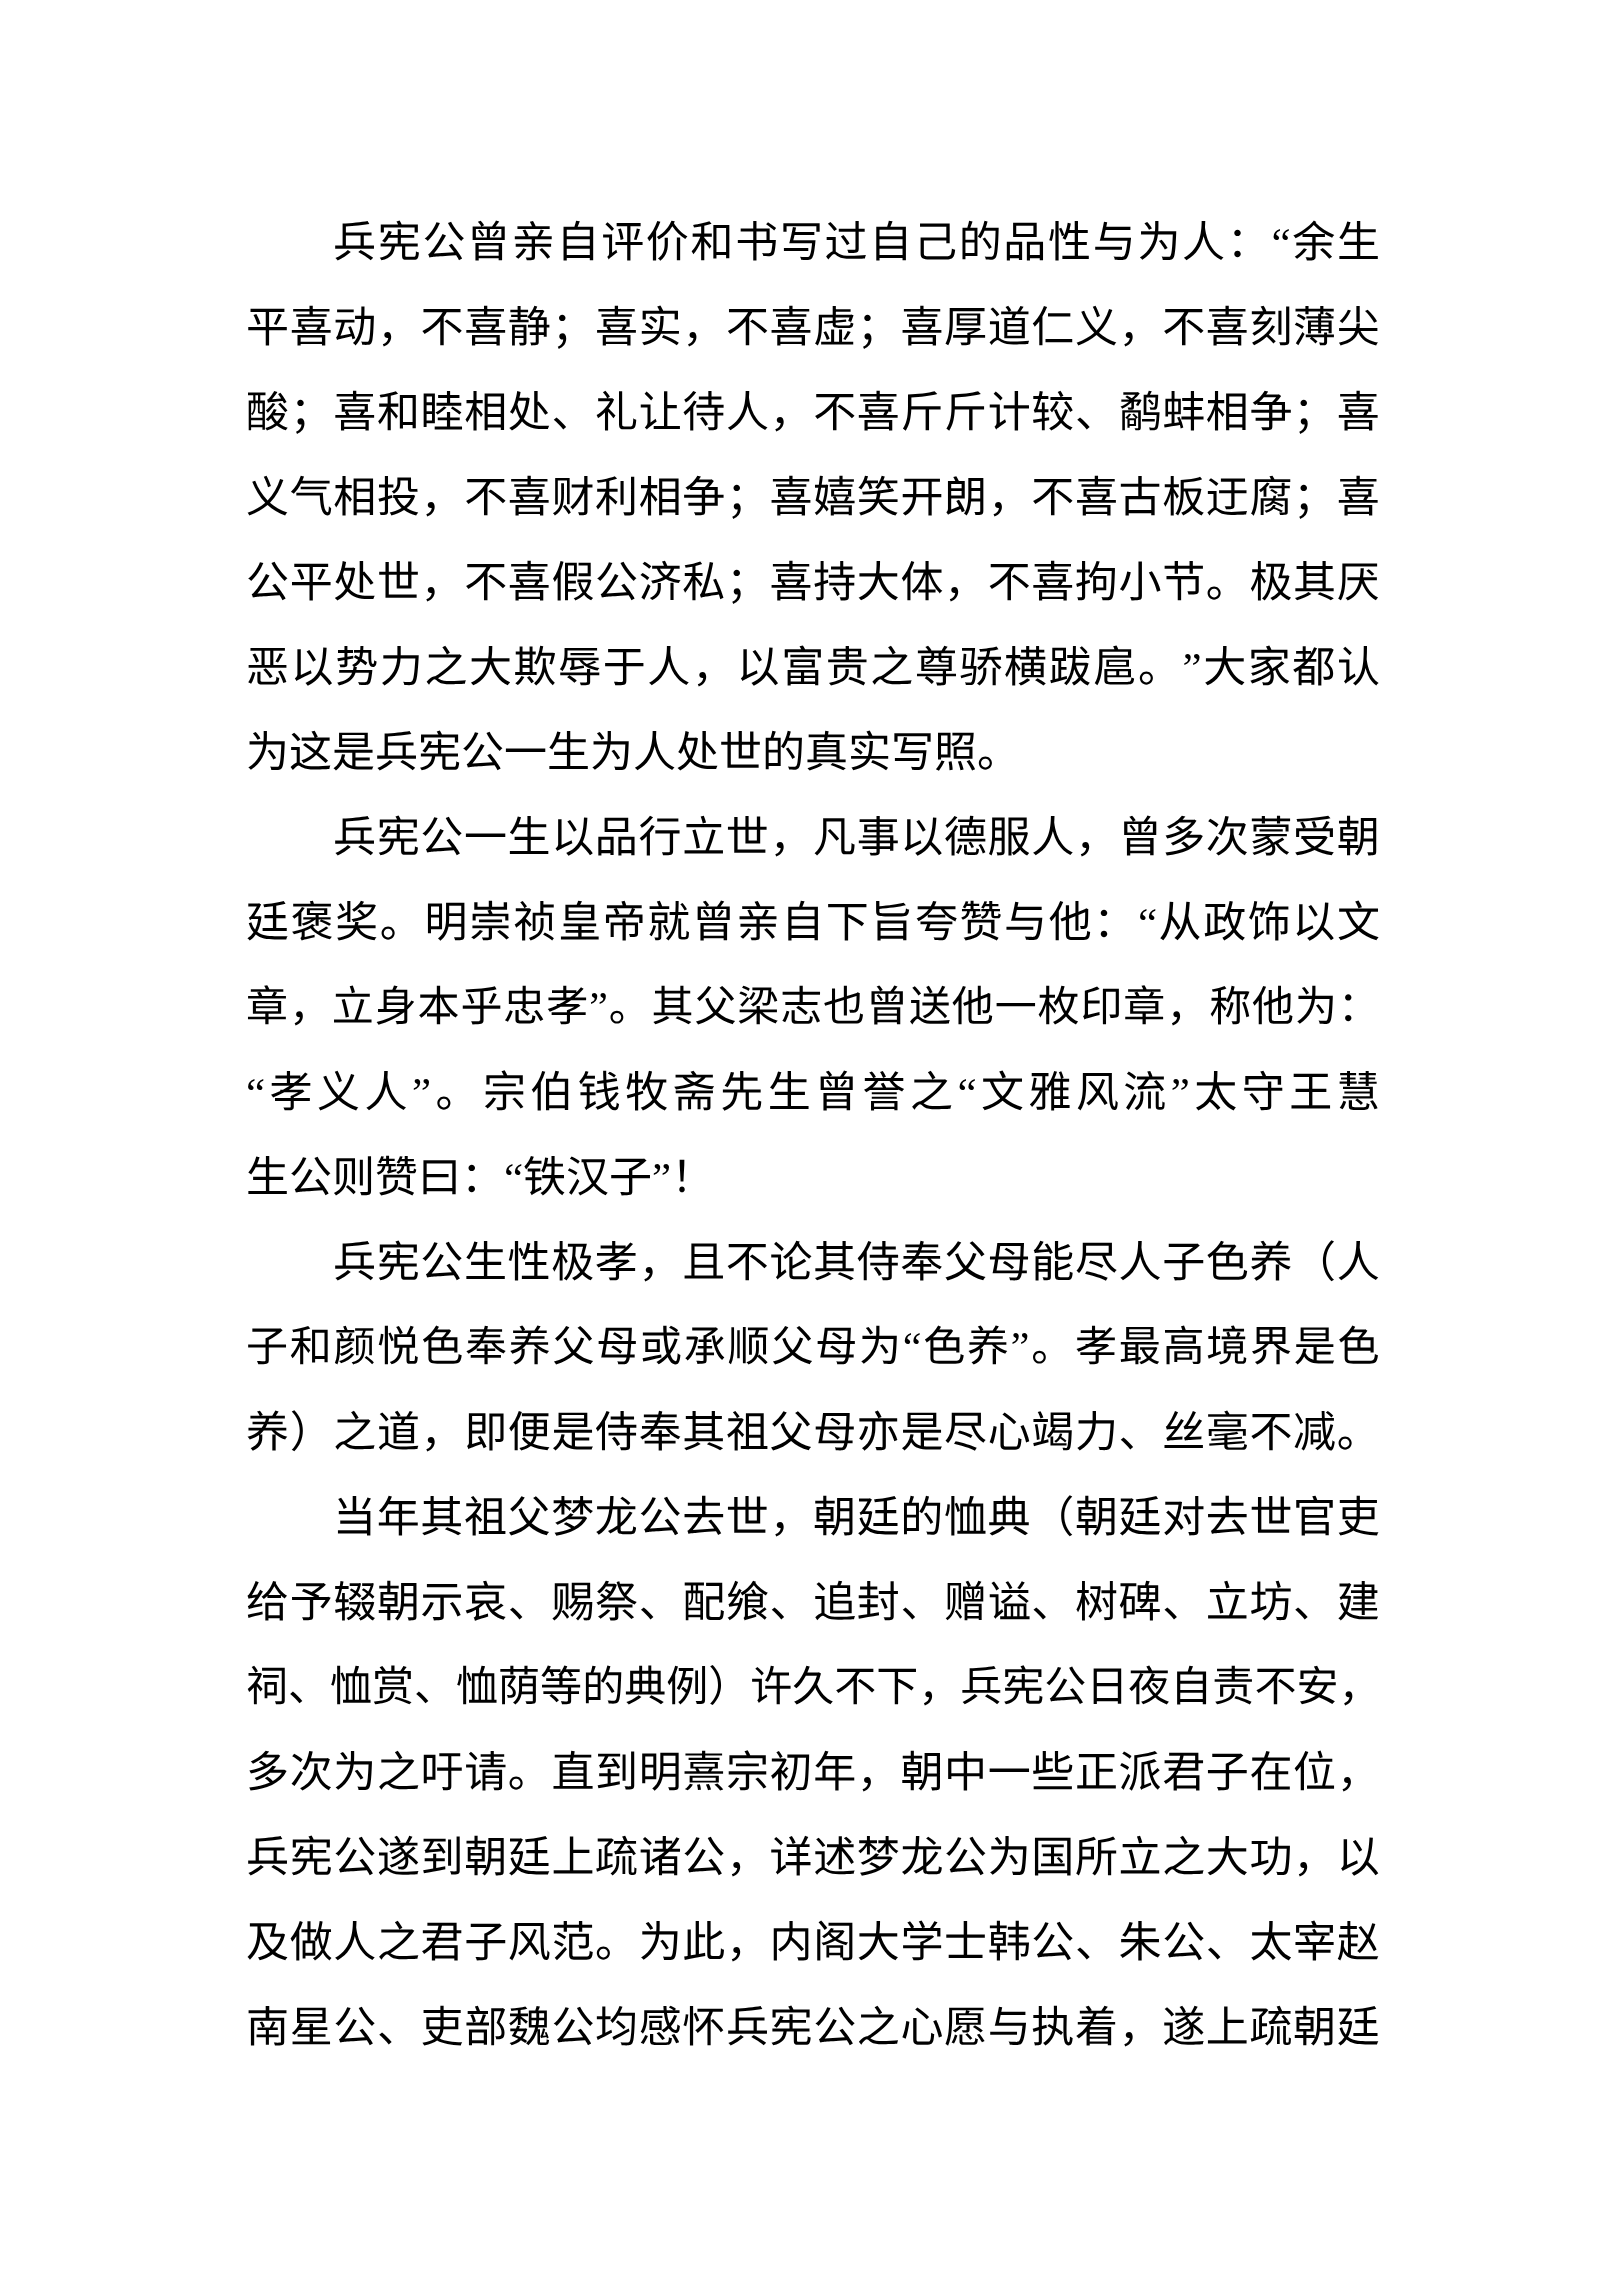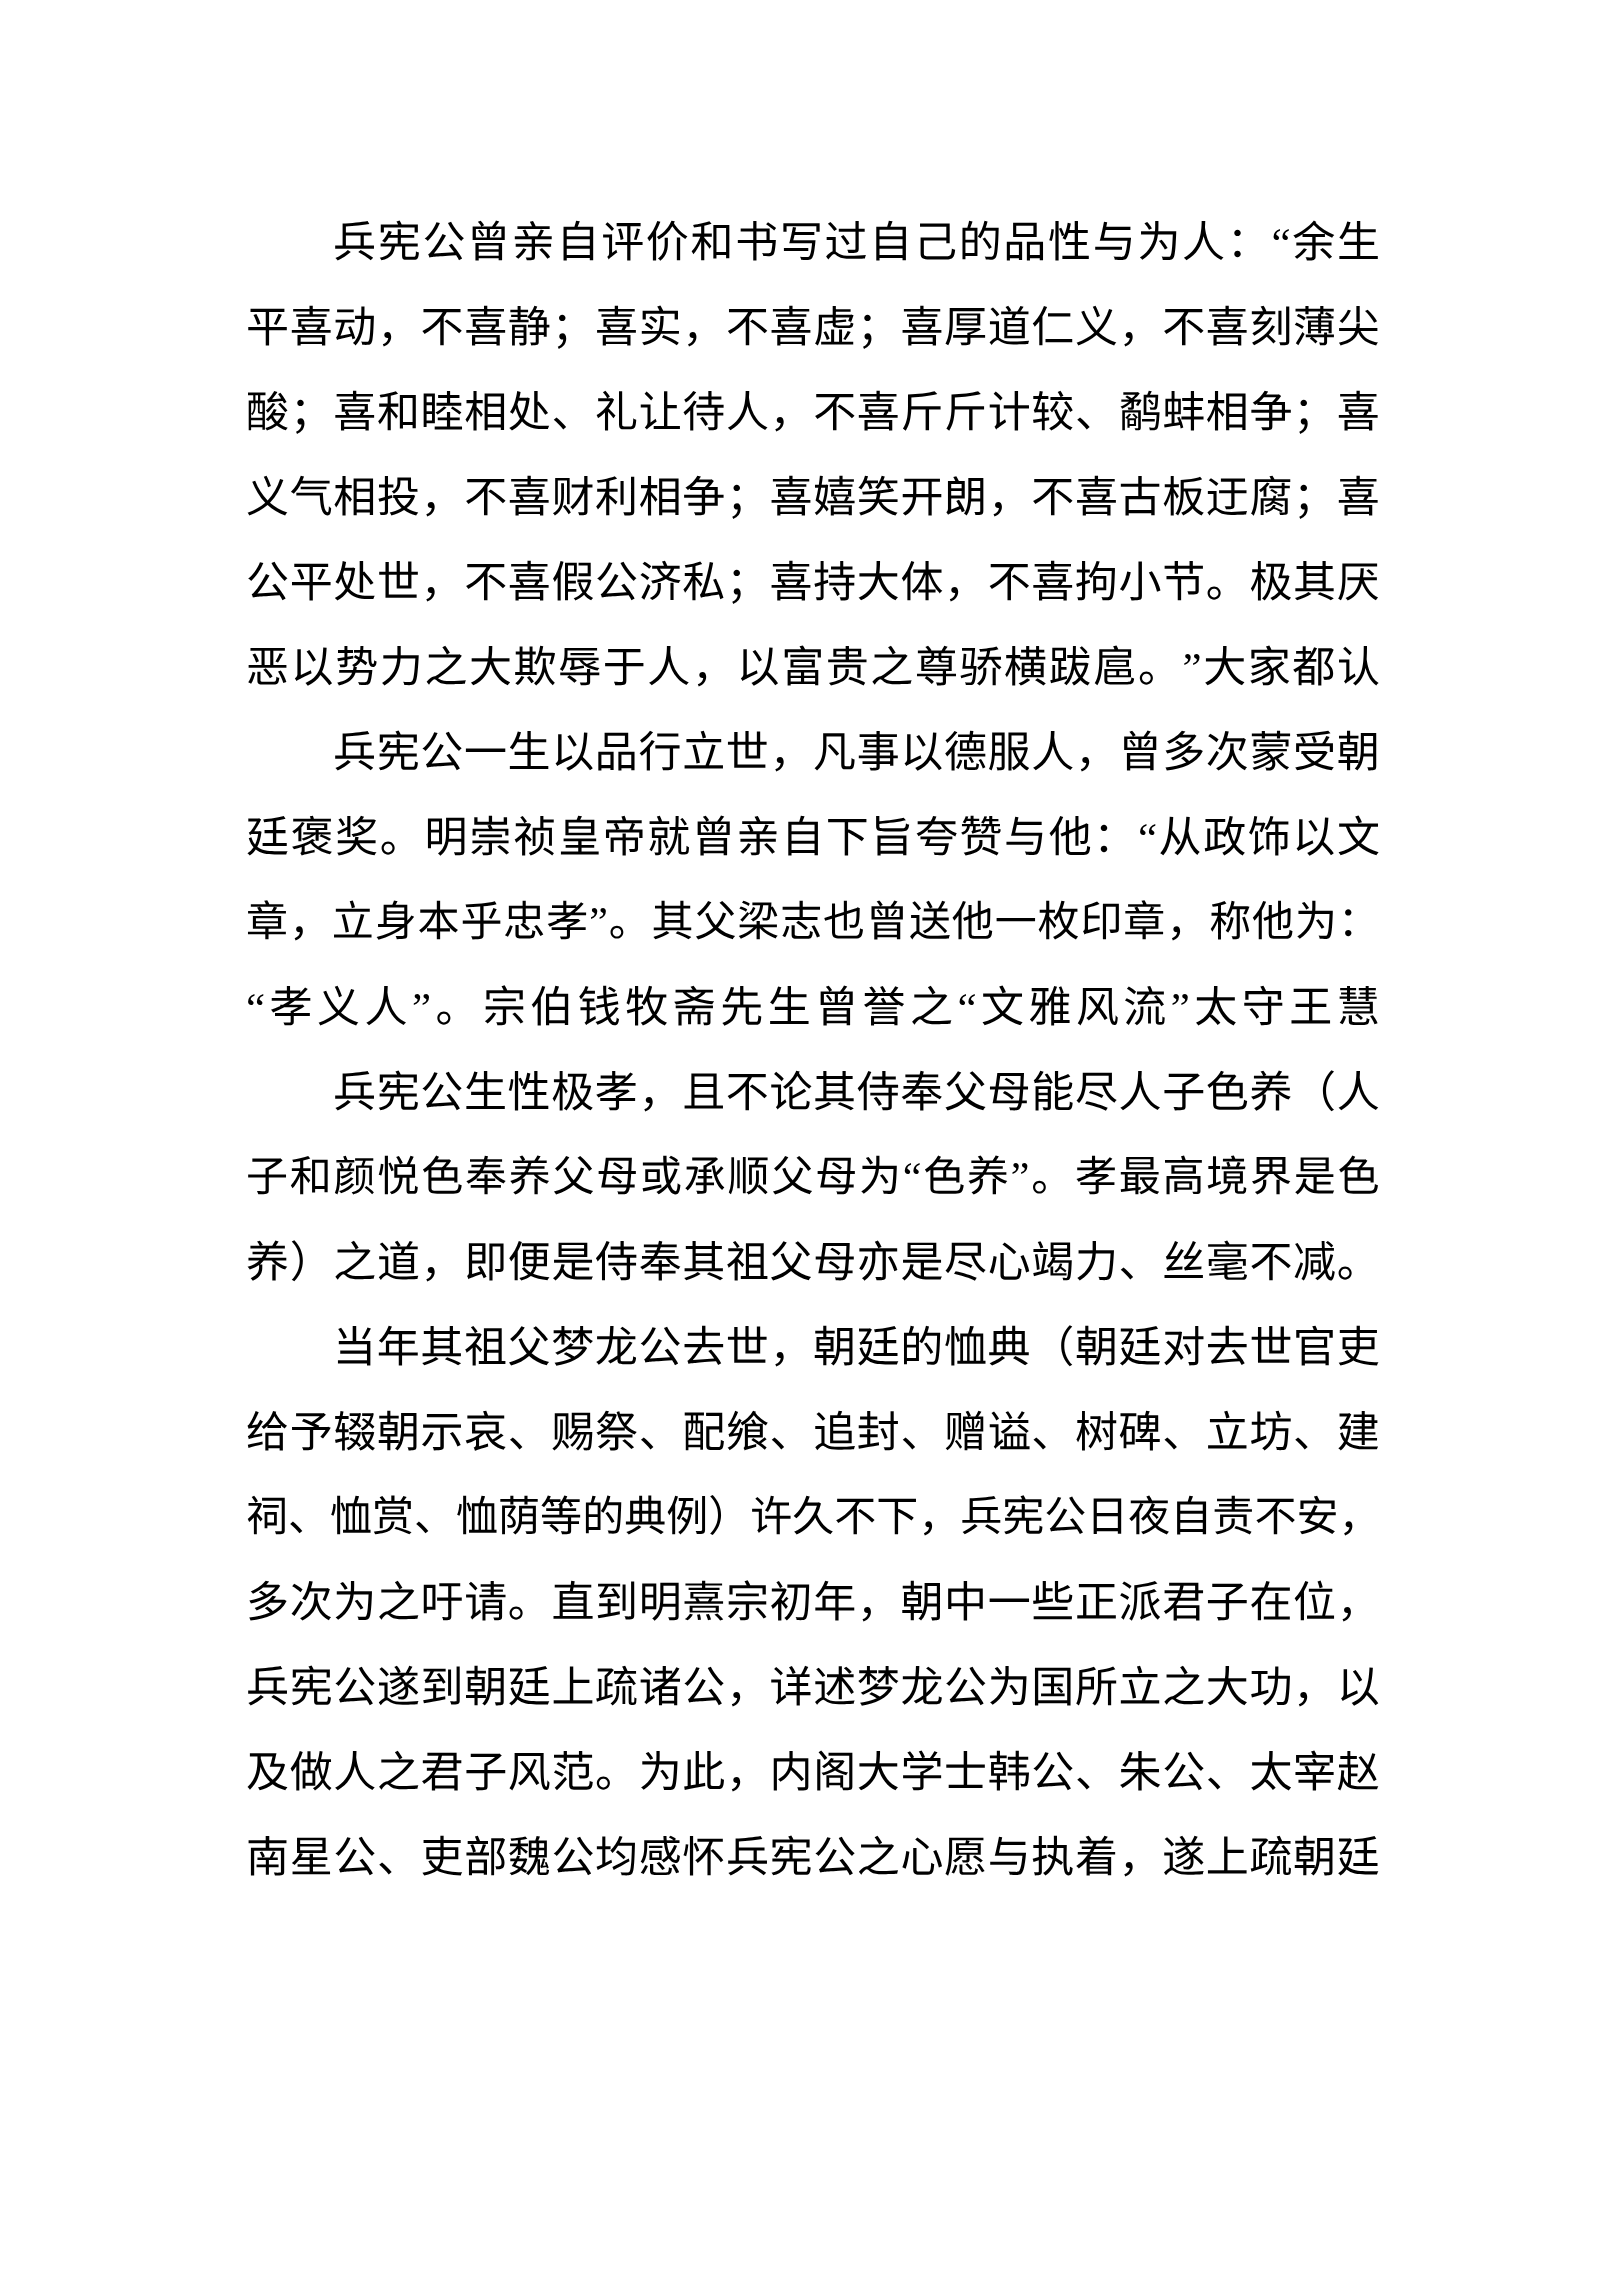--- a/index.html
+++ b/index.html
@@ -205,20 +205,21 @@
         <span>横</span>
         <span>跋</span>
         <span>扈</span>
         <span>。</span>
         <span>”</span>
         <span>大</span>
         <span>家</span>
         <span>都</span>
         <span>认</span>
       </div>
+      <div class="line">为这是兵宪公一生为人处世的真实写照。</div>
       <div class="line indent just">
         <span>兵</span>
         <span>宪</span>
         <span>公</span>
         <span>一</span>
         <span>生</span>
         <span>以</span>
         <span>品</span>
         <span>行</span>
         <span>立</span>
@@ -316,20 +317,21 @@
         <span>文</span>
         <span>雅</span>
         <span>风</span>
         <span>流</span>
         <span>”</span>
         <span>太</span>
         <span>守</span>
         <span>王</span>
         <span>慧</span>
       </div>
+      <div class="line">生公则赞曰：“铁汉子”！</div>
       <div class="line indent just">
         <span>兵</span>
         <span>宪</span>
         <span>公</span>
         <span>生</span>
         <span>性</span>
         <span>极</span>
         <span>孝</span>
         <span>，</span>
         <span>且</span>

